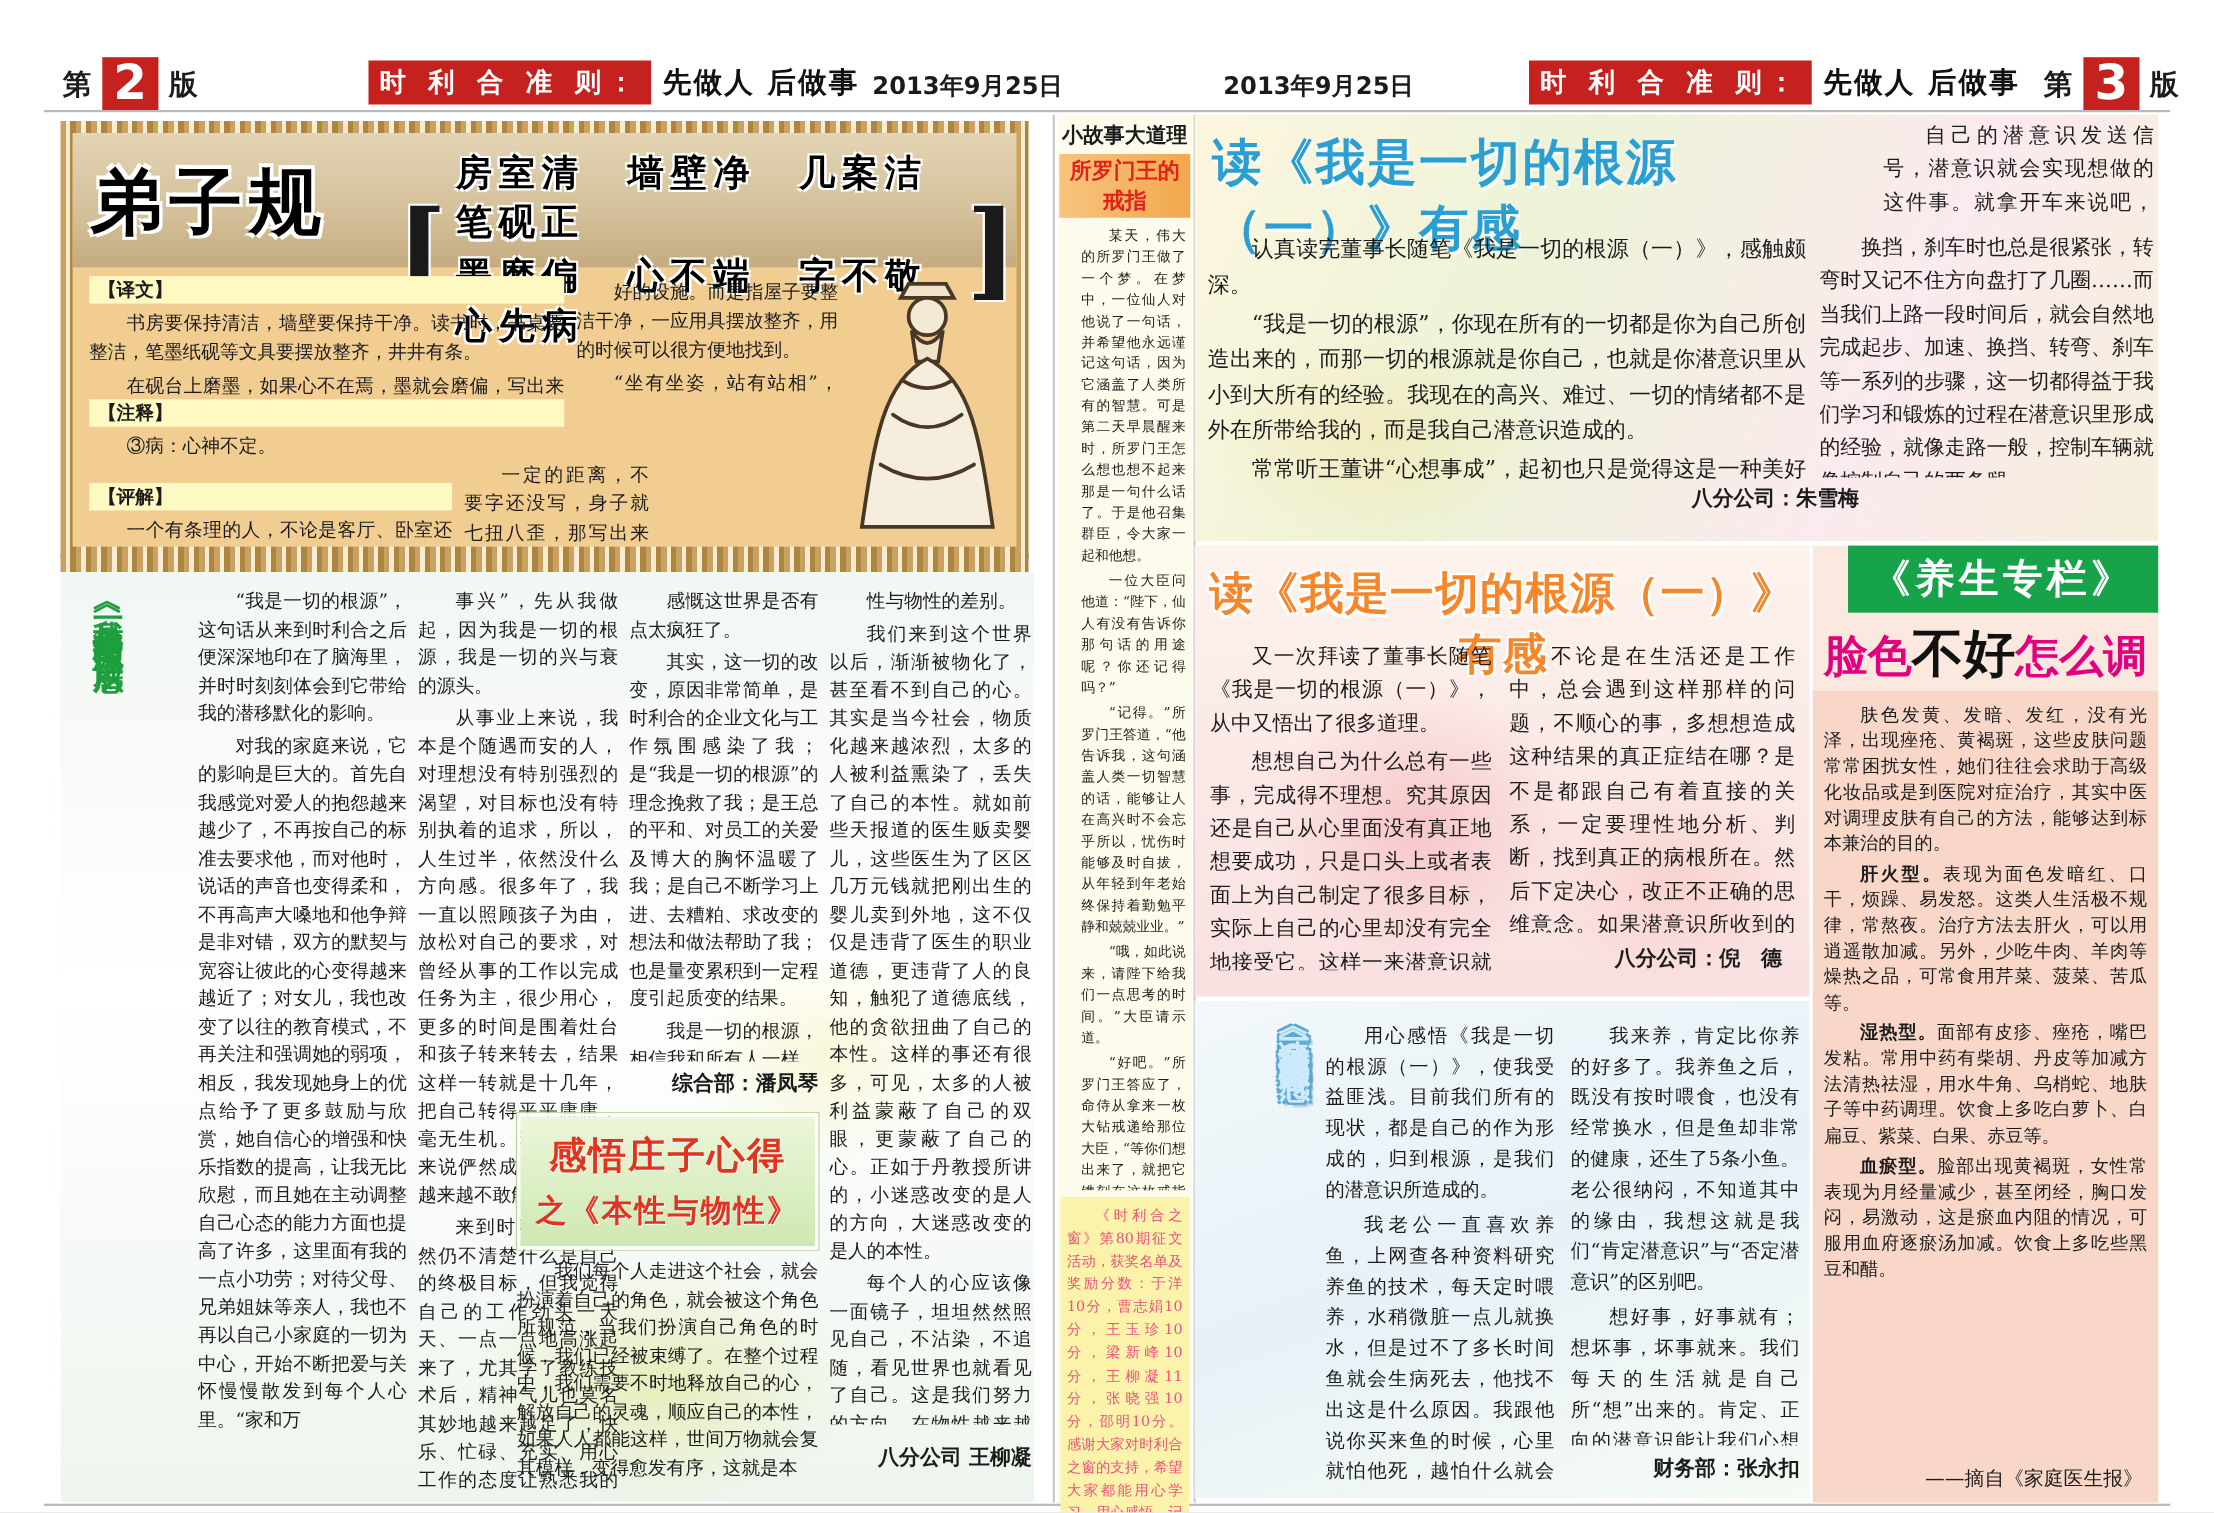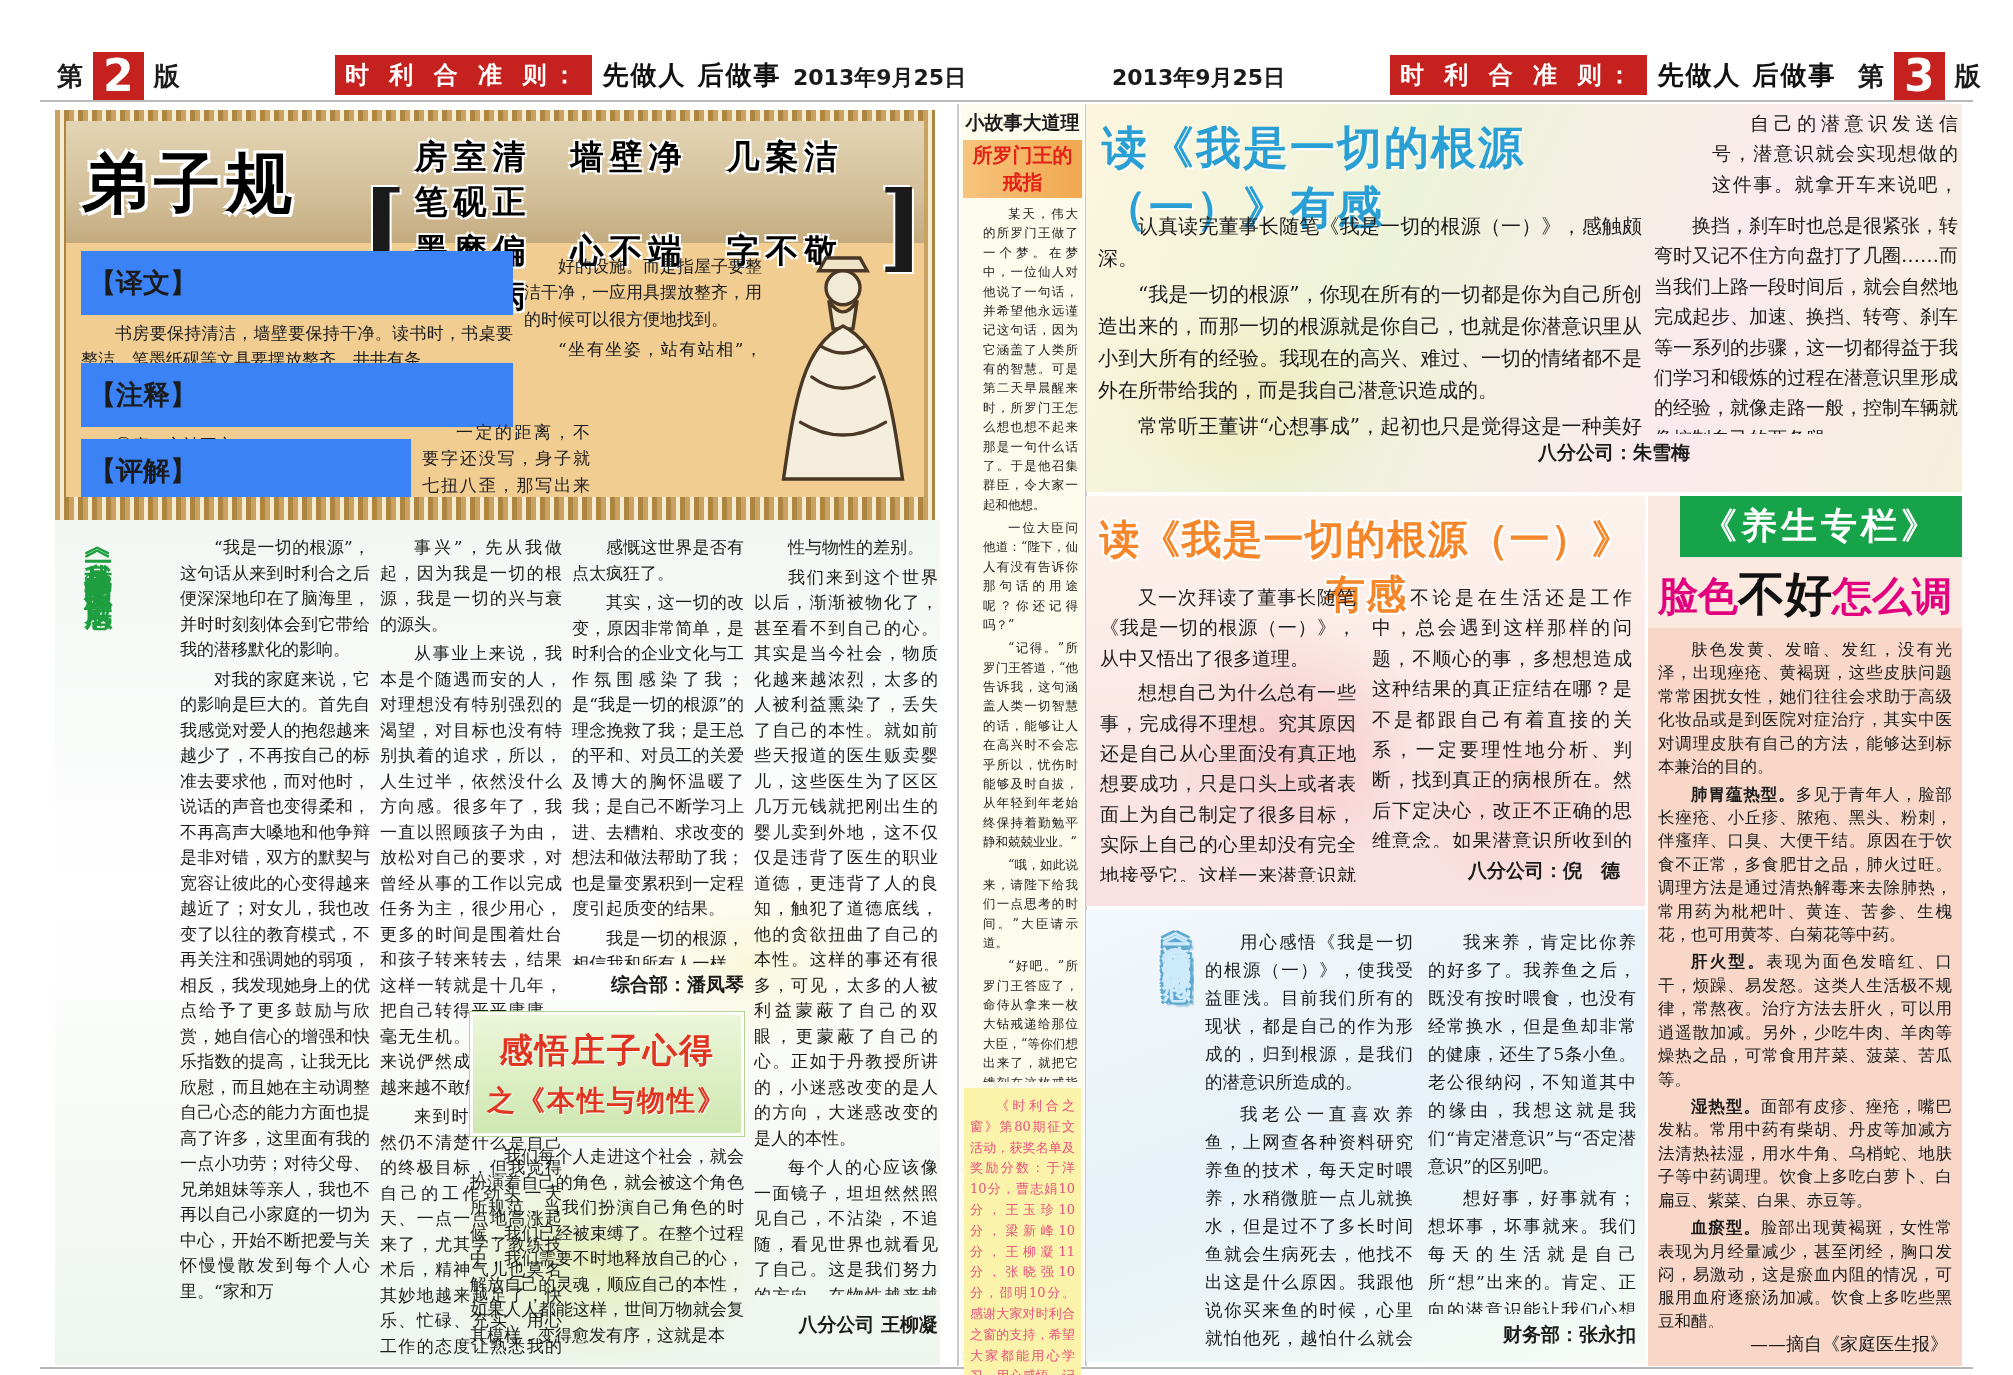--- a/index.html
+++ b/index.html
@@ -29,22 +29,22 @@
                background:linear-gradient(180deg,#e3d4b4 0%,#d4c09a 60%,#c4ab7f 100%); }
   .dzg-title { position:absolute; left:16px; top:18px; font-family:"DejaVu Sans",sans-serif; font-weight:900;
                font-size:66px; color:#000; letter-spacing:6px;
                text-shadow:-3px -3px 0 #fff,3px -3px 0 #fff,-3px 3px 0 #fff,3px 3px 0 #fff; }
   .verses { position:absolute; left:295px; top:10px; display:flex; align-items:center; gap:8px; }
   .bracket { font-size:96px; line-height:1; font-weight:bold; color:#1a1a1a;
              text-shadow:-2px -2px 0 #fff,2px 2px 0 #fff; }
   .verse-line { font-family:"DejaVu Sans",sans-serif; font-weight:900; font-size:33px; letter-spacing:6px;
                 color:#000; margin:4px 0; text-indent:0;
                 text-shadow:-2px -2px 0 #fff,2px -2px 0 #fff,-2px 2px 0 #fff,2px 2px 0 #fff; }
-  .label-bar { background:#3b82f6; font-family:"DejaVu Sans",sans-serif; font-weight:bold; font-size:27px;
-               padding:14px 8px; margin:0 0 5px 0; text-indent:0; }
+  .label-bar { background:#fef9c3; font-family:"DejaVu Sans",sans-serif; font-weight:bold; font-size:17px;
+               padding:1px 8px; margin:0 0 5px 0; text-indent:0; }
   .dzg-text { font-size:17px; line-height:1.55; }
   .zhushi-row { display:flex; gap:60px; text-indent:2em; }
 
   
   .low-left-bg { left:55px; top:520px; width:885px; height:845px;
                  background:linear-gradient(180deg,#f2f7f3 0%,#ffffff 45%,#eef5ee 100%); }
   .vtitle-green { writing-mode:vertical-rl; text-orientation:upright; font-family:"DejaVu Sans",sans-serif;
                   font-weight:900; color:#1f9e40; font-size:28px; letter-spacing:3px; line-height:1.1; }
   .bodycol { font-size:17px; line-height:1.5; }
   .byline { font-family:"DejaVu Sans",sans-serif; font-weight:bold; font-size:19px; text-indent:0; text-align:right; }
@@ -265,21 +265,20 @@
   <div class="abs health-col">
     <div class="health-head">《养生专栏》</div>
     <div class="health-title">
       <span class="ht-pink">脸色</span><span class="ht-black">不好</span><span class="ht-pink">怎么调</span>
     </div>
     <div class="health-body justify">
       <div>
           <p>肤色发黄、发暗、发红，没有光泽，出现痤疮、黄褐斑，这些皮肤问题常常困扰女性，她们往往会求助于高级化妆品或是到医院对症治疗，其实中医对调理皮肤有自己的方法，能够达到标本兼治的目的。</p>
         </div>
       <div>
-          <p><b>肺胃蕴热型。</b>多见于青年人，脸部长痤疮、小丘疹、脓疱、黑头、粉刺，伴瘙痒、口臭、大便干结。原因在于饮食不正常，多食肥甘之品，肺火过旺。调理方法是通过清热解毒来去除肺热，常用药为枇杷叶、黄连、苦参、生槐花，也可用黄芩、白菊花等中药。</p>
           <p><b>肝火型。</b>表现为面色发暗红、口干，烦躁、易发怒。这类人生活极不规律，常熬夜。治疗方法去肝火，可以用逍遥散加减。另外，少吃牛肉、羊肉等燥热之品，可常食用芹菜、菠菜、苦瓜等。</p>
           <p><b>湿热型。</b>面部有皮疹、痤疮，嘴巴发粘。常用中药有柴胡、丹皮等加减方法清热祛湿，用水牛角、乌梢蛇、地肤子等中药调理。饮食上多吃白萝卜、白扁豆、紫菜、白果、赤豆等。</p>
           <p><b>血瘀型。</b>脸部出现黄褐斑，女性常表现为月经量减少，甚至闭经，胸口发闷，易激动，这是瘀血内阻的情况，可服用血府逐瘀汤加减。饮食上多吃些黑豆和醋。</p>
         </div>
     </div>
     <div class="health-src">——摘自《家庭医生报》</div>
   </div>
 
   <div class="abs rt-bot-bg"></div>
   <div class="abs vtitle-blue clip" style="left:1098px; top:922px; height:436px; width:96px;">读《我是一切的根源（一）》有感</div>

